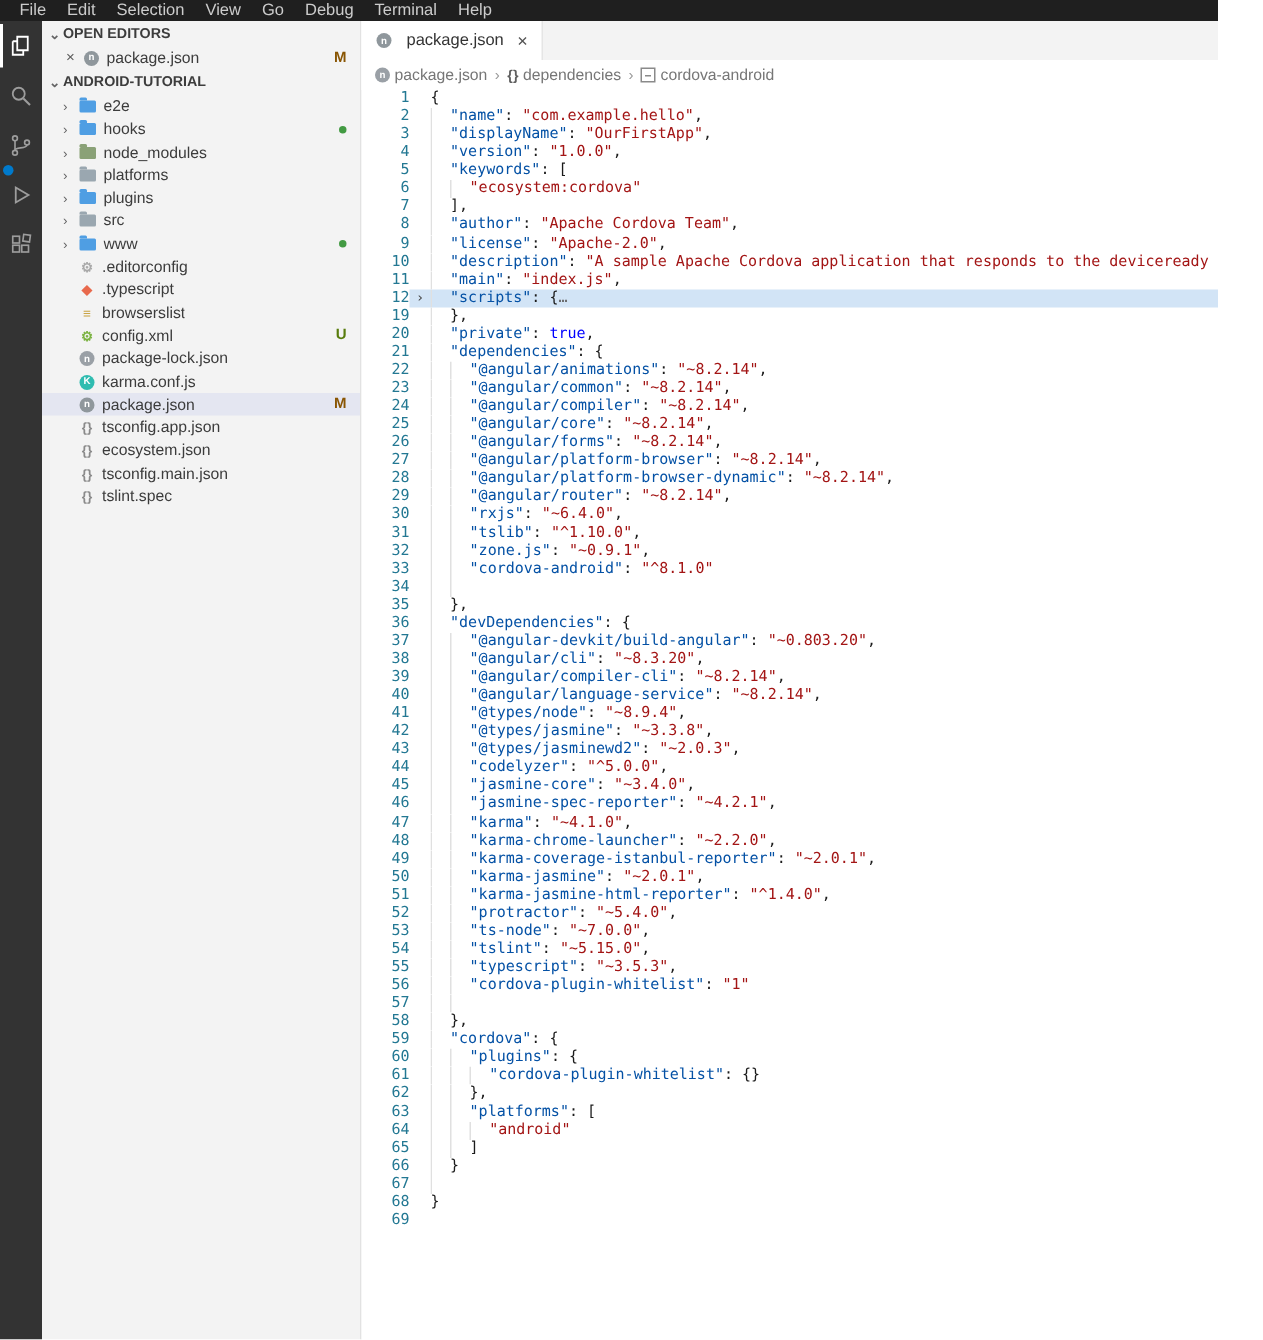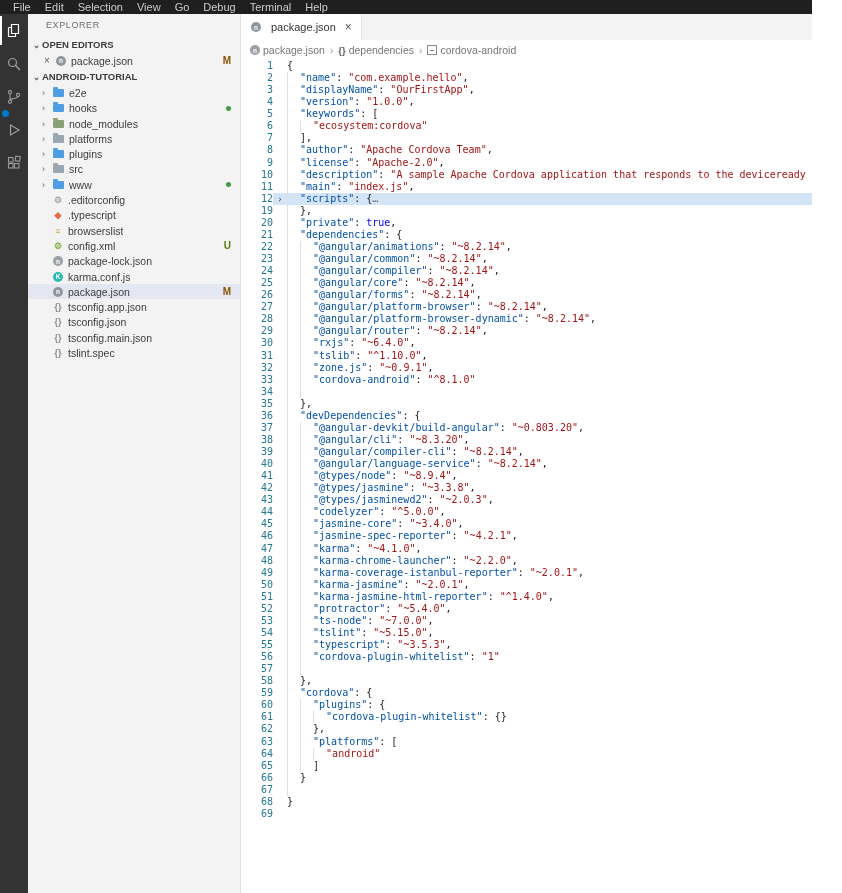--- a/index.html
+++ b/index.html
@@ -122,21 +122,20 @@
           <svg width="16" height="16" viewBox="0 0 16 16">
             <rect x="2.5" y="8.5" width="4.5" height="4.5" fill="none" stroke="currentColor" stroke-width="1.1"></rect>
             <rect x="8.5" y="8.5" width="4.5" height="4.5" fill="none" stroke="currentColor" stroke-width="1.1"></rect>
             <rect x="2.5" y="2.5" width="4.5" height="4.5" fill="none" stroke="currentColor" stroke-width="1.1"></rect>
             <rect x="9.5" y="1.5" width="4.5" height="4.5" fill="none" stroke="currentColor" stroke-width="1.1" transform="rotate(8 11.7 3.7)"></rect>
           </svg>
         </div>
       </div>
 
     <div class="sidebar">
-      <div class="sb-title">EXPLORER</div>
 
       <div class="sec-header">
         <span class="chev">⌄</span>
         <span>OPEN EDITORS</span>
       </div>
 
       <div class="row">
         <span class="oe-close">×</span>
         <span class="circ" id="oe-icon" style="background: rgb(143, 151, 156);">n</span>
         <span class="row-label">package.json</span>
@@ -224,21 +223,21 @@
             <span class="badge m">M</span>
           </div>
           <div class="row">
             <span class="spacer"></span>
             <span class="glyph" style="color: rgb(138, 138, 138);">{}</span>
             <span class="row-label">tsconfig.app.json</span>
           </div>
           <div class="row">
             <span class="spacer"></span>
             <span class="glyph" style="color: rgb(138, 138, 138);">{}</span>
-            <span class="row-label">tsconfig.json</span>
+            <span class="row-label">ecosystem.json</span>
           </div>
           <div class="row">
             <span class="spacer"></span>
             <span class="glyph" style="color: rgb(138, 138, 138);">{}</span>
             <span class="row-label">tsconfig.main.json</span>
           </div>
           <div class="row">
             <span class="spacer"></span>
             <span class="glyph" style="color: rgb(138, 138, 138);">{}</span>
             <span class="row-label">tslint.spec</span>

